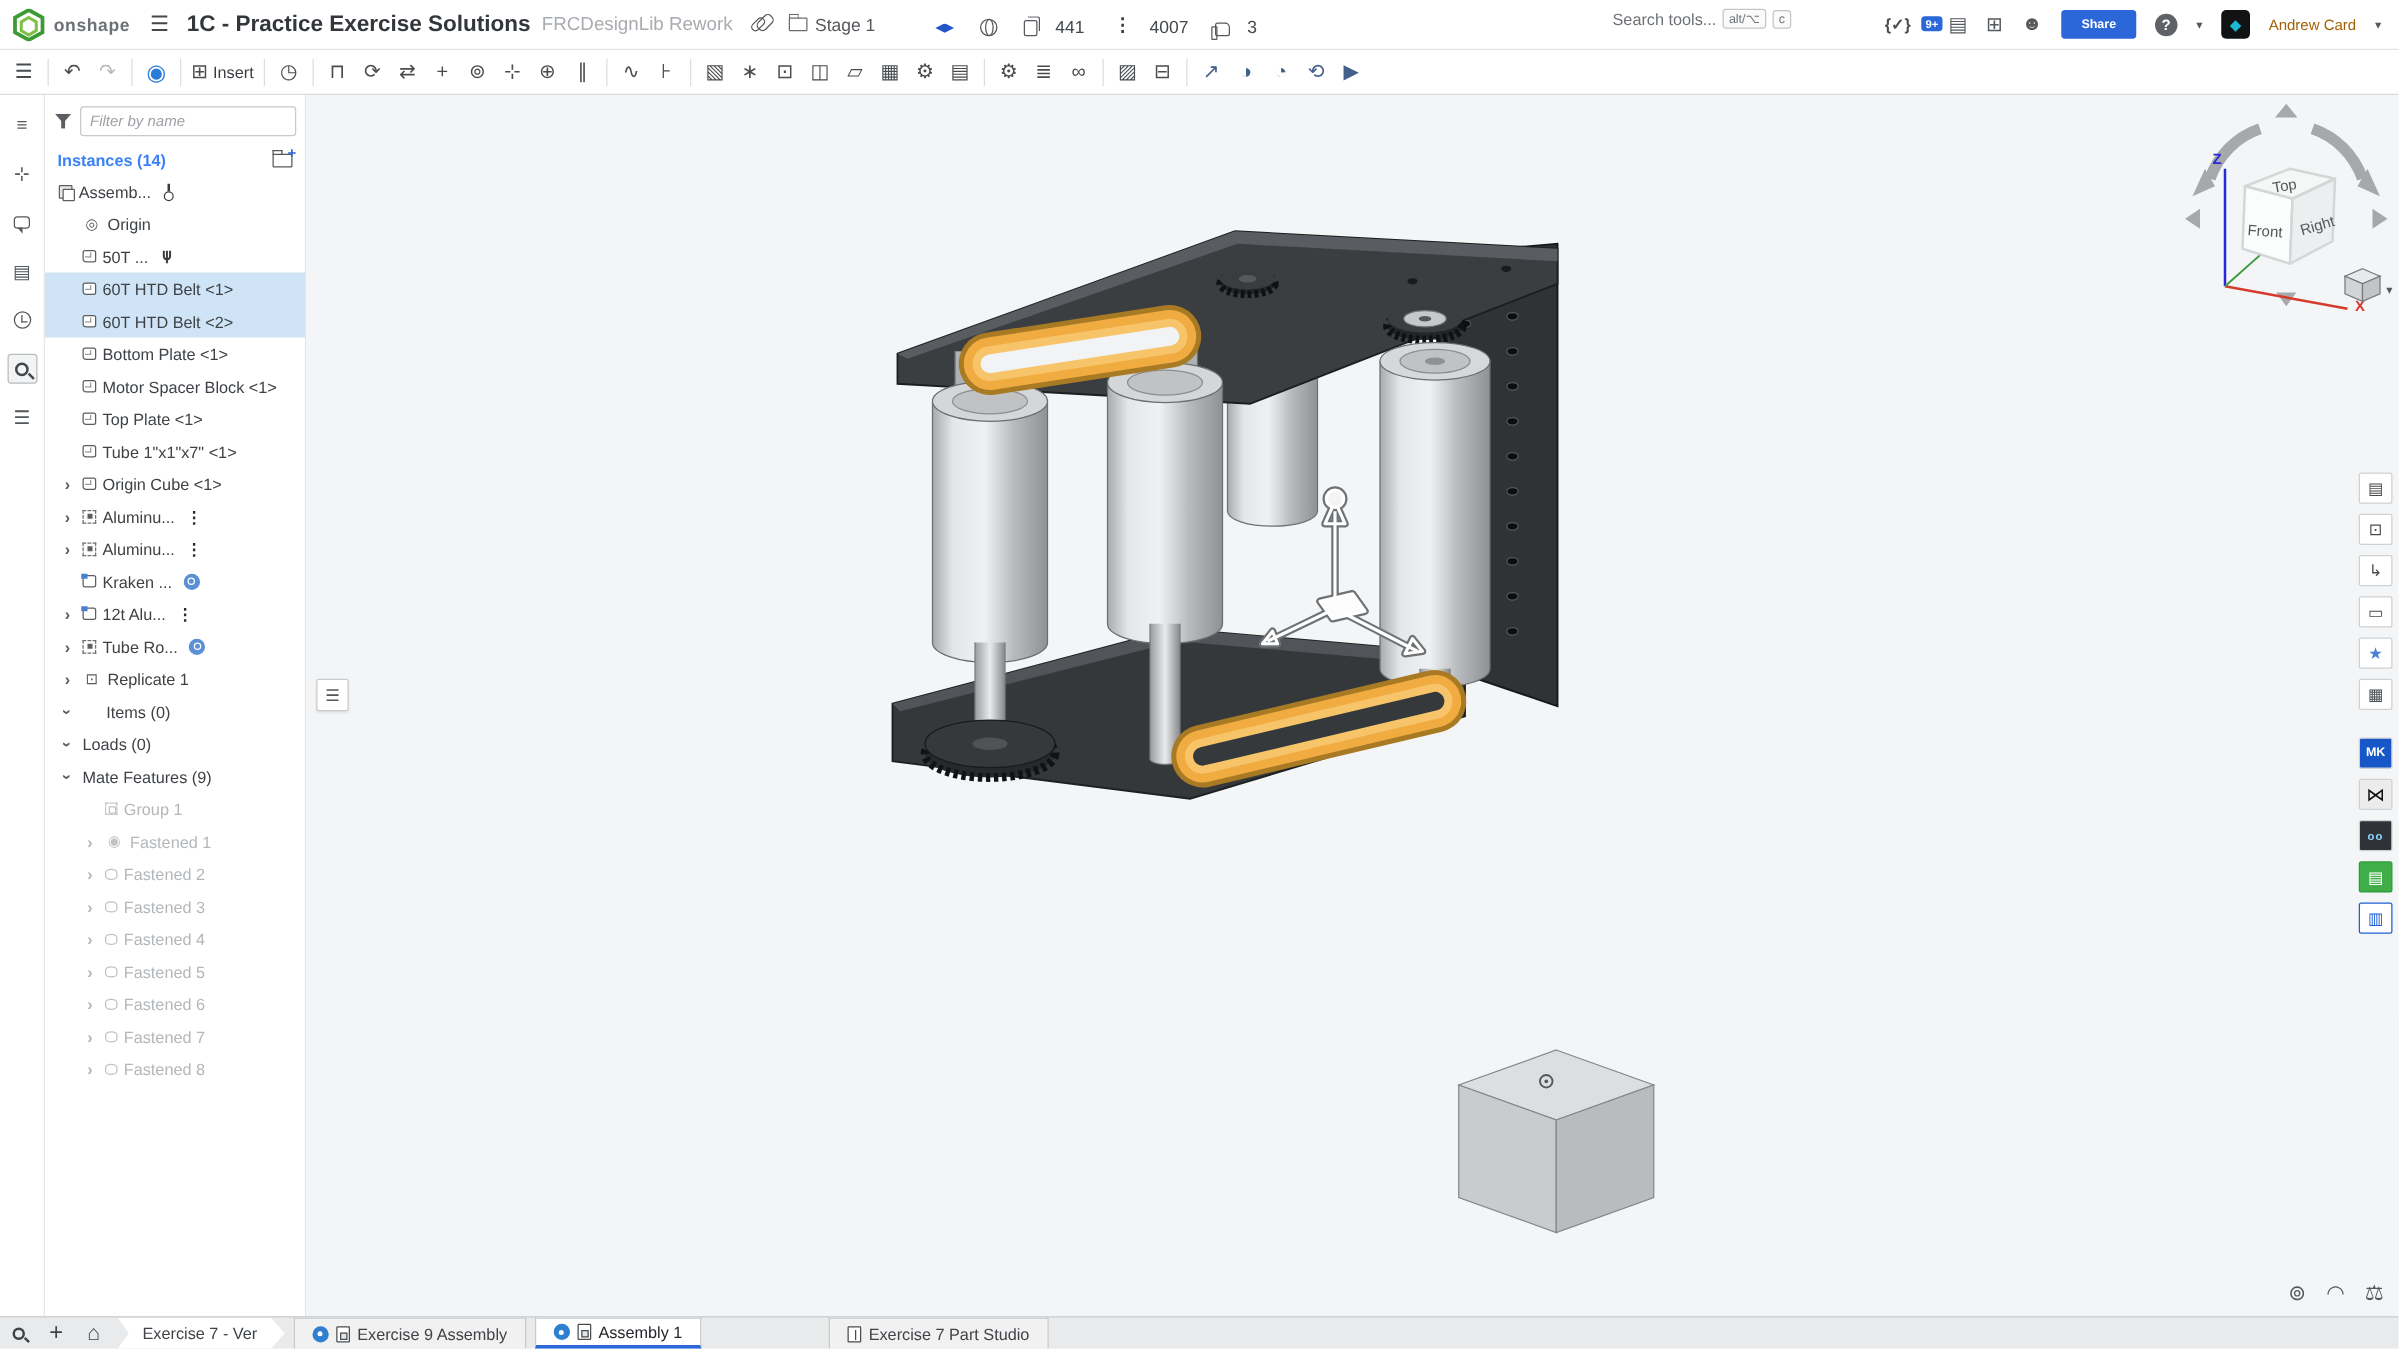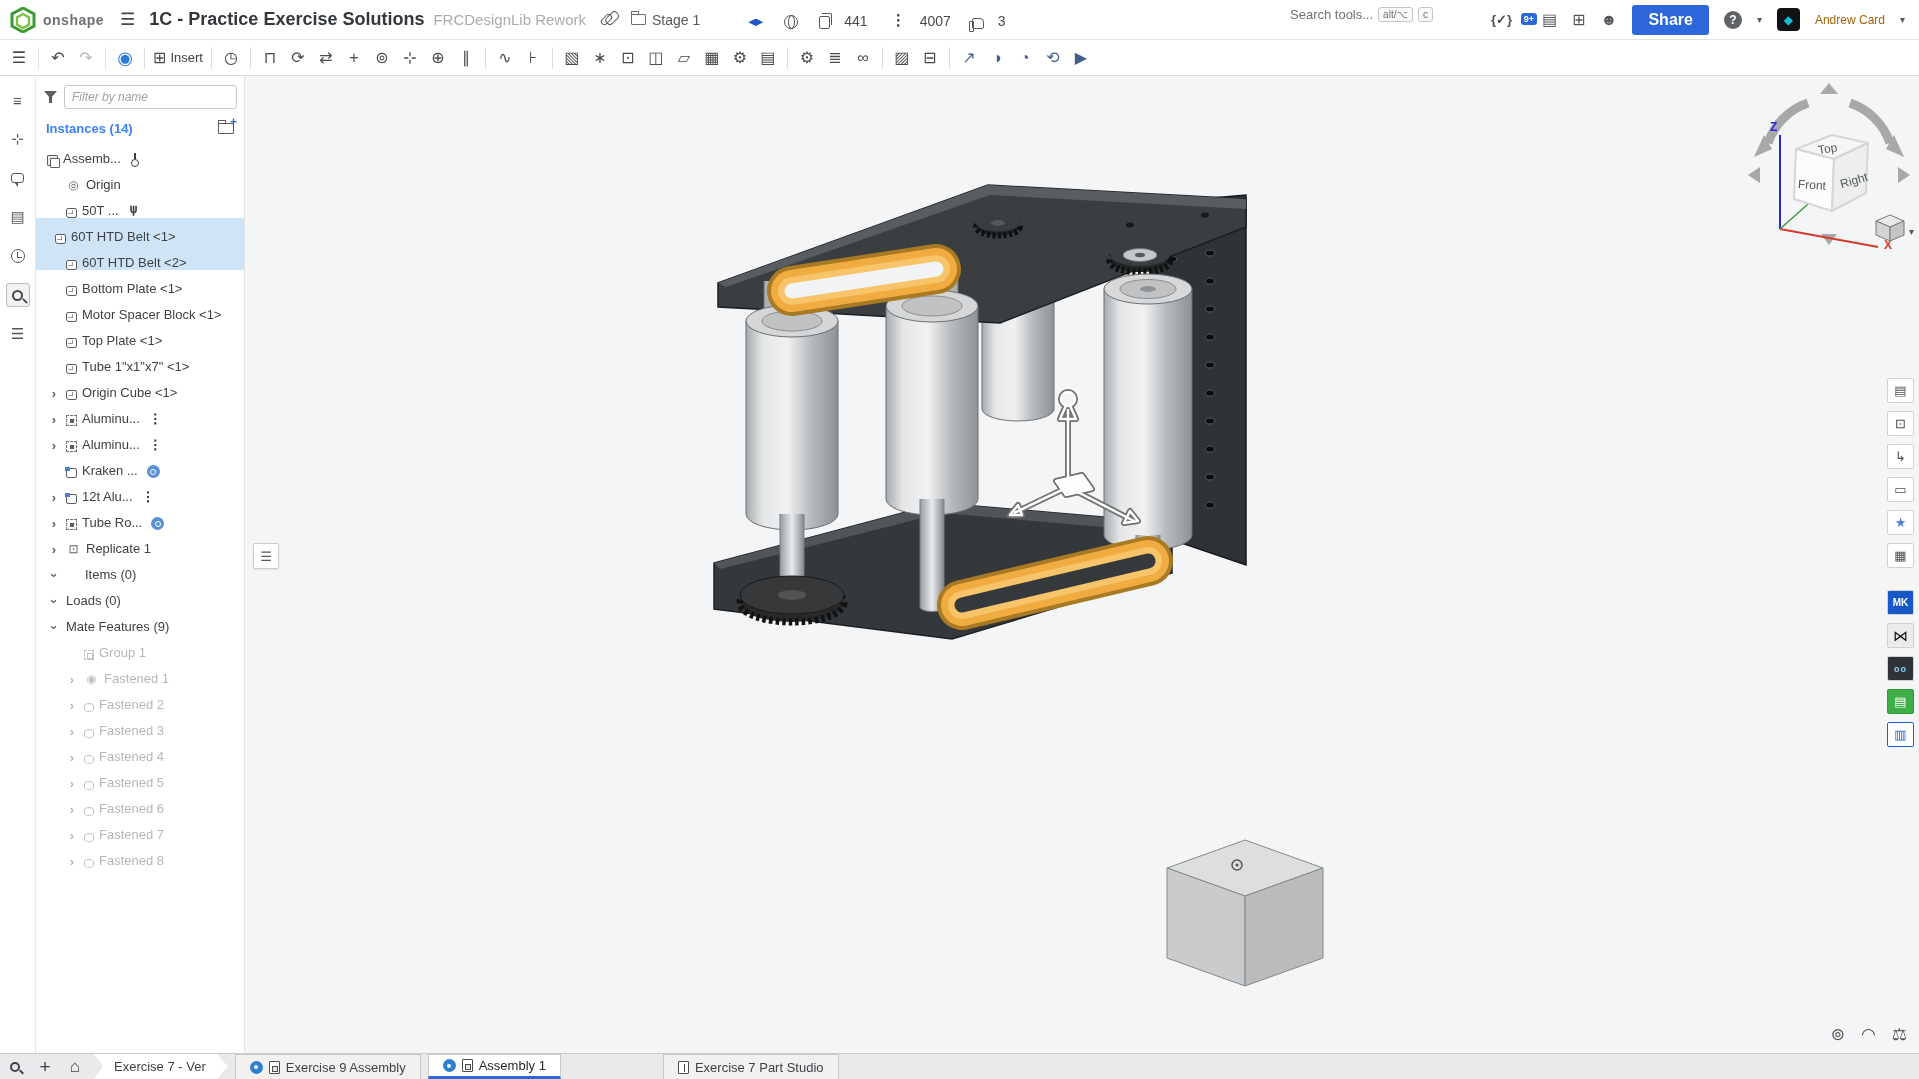--- a/index.html
+++ b/index.html
@@ -28,21 +28,21 @@
   .ic-followers{font-size:15px;font-weight:700;color:#3a3d41;margin-left:14px}
   .ic-like{width:12px;height:11px;border:1.6px solid #55585c;border-radius:2px 4px 2px 2px;position:relative;margin-left:12px}
   .ic-like::before{content:'';position:absolute;left:-4px;top:2px;width:3px;height:9px;border:1.4px solid #55585c;border-radius:1px}
   .hd-right{margin-left:auto;display:flex;align-items:center;gap:15px}
   .braces{font-size:13px;font-weight:700;color:#494d51}
   .bell-wrap{position:relative}
   .ic-bell{width:12px;height:10px;background:#55585c;border-radius:6px 6px 1px 1px;position:relative}
   .ic-bell::after{content:'';position:absolute;left:4px;bottom:-3px;width:4px;height:3px;background:#55585c;border-radius:50%}
   .badge{position:absolute;top:-7px;right:-10px;background:#2b67d9;color:#fff;font-size:9px;font-weight:700;border-radius:3px;padding:1px 3px}
   .hd-glyph{font-size:16px;color:#55585c}
-  .share-btn{background:var(--accent);color:#fff;font-size:16px;font-weight:600;border:none;border-radius:3px;padding:6px 16px;cursor:pointer}
+  .share-btn{background:var(--accent);color:#fff;font-size:10px;font-weight:600;border:none;border-radius:3px;padding:6px 16px;cursor:pointer}
   .help-circle{width:18px;height:18px;border-radius:50%;background:#5f6368;color:#fff;font-size:12px;font-weight:700;display:flex;align-items:center;justify-content:center}
   .caret{font-size:10px;color:#55585c}
   .avatar{width:23px;height:23px;border-radius:4px;background:#101214;color:#19b8d4;font-size:12px;display:flex;align-items:center;justify-content:center}
   .user-name{font-size:12px;color:#a16207}
 
   
   #toolbar{position:absolute;left:0;top:40px;width:100%;height:36px;background:#fff;border-bottom:1px solid #dadbdc;display:flex;align-items:center;padding-left:6px;gap:2px}
   .tbtn{height:28px;min-width:26px;display:flex;align-items:center;justify-content:center;gap:4px;border-radius:3px;cursor:pointer;padding:0 2px}
   .tglyph{font-size:16px;color:#4a4d50;line-height:1}
   .tbtn.dim .tglyph{color:#b7babd}
@@ -69,21 +69,21 @@
   .filter-row{display:flex;align-items:center;padding:9px 8px 6px 8px;gap:7px}
   .ic-funnel{width:13px;height:12px;background:#5b5e62;clip-path:polygon(0 0,100% 0,62% 48%,62% 100%,38% 100%,38% 48%);flex:none}
   .filter{flex:1;height:24px;border:1px solid #c6c8ca;border-radius:3px;font-size:12px;font-style:italic;color:#3f4347;padding:0 7px;font-family:"Liberation Sans",sans-serif}
   .filter::placeholder{color:#9ea2a6;font-style:italic}
   .ic-listtoggle{font-size:15px;color:#54575b;cursor:pointer}
   .inst-row{display:flex;align-items:center;padding:6px 10px 4px 10px}
   .inst-label{font-size:13px;font-weight:700;color:#3b82f6}
   .ic-folder-plus{margin-left:auto;width:16px;height:11px;border:1.5px solid #55585c;border-radius:1px;position:relative;cursor:pointer}
   .ic-folder-plus::before{content:'';position:absolute;left:-1px;top:-4px;width:6px;height:3px;border:1.5px solid #55585c;border-bottom:none}
   .ic-folder-plus::after{content:'+';position:absolute;right:-4px;top:-9px;color:#2b67d9;font-size:12px;font-weight:700}
-  .tree-row{height:26px;display:flex;align-items:flex-end;gap:5px;font-size:13px;color:#3e4246;cursor:pointer;white-space:nowrap}
+  .tree-row{height:26px;display:flex;align-items:center;gap:5px;font-size:13px;color:#3e4246;cursor:pointer;white-space:nowrap}
   .tree-row.selected{background:var(--selection)}
   .tree-row.muted{color:#b4b7ba}
   .chev{width:14px;flex:none;text-align:center;font-weight:700;font-size:13px;color:#5b5e61;line-height:1}
   .ic-chev-down{display:inline-block;transform:rotate(90deg)}
   .tree-row.muted .chev{color:#b4b7ba}
   .ticon{width:15px;height:14px;flex:none;display:flex;align-items:center;justify-content:center;font-size:12px;color:#5b5e61}
   .tsuffix{margin-left:4px;display:flex;align-items:center;font-size:13px;color:#3a3d40}
   .ic-assembly-doc{width:11px;height:11px;border:1.5px solid #5b5e61;background:#e9eaeb;border-radius:1px;position:relative}
   .ic-assembly-doc::after{content:'';position:absolute;left:2px;top:2px;width:8px;height:8px;border:1.5px solid #5b5e61;background:#fff;border-radius:1px}
   .ic-part{width:11px;height:10px;border:1.5px solid #5b5e61;border-radius:2px 2px 2px 3px;background:#fff;position:relative}
@@ -473,21 +473,21 @@
 
         </div>
 
         <div class="tree-row" style="padding-left: 11px;">
           <span class="chev" style="visibility: hidden;"></span>
           <span class="ticon ic-part"></span>
           <span>50T ...</span>
           <span class="tsuffix ic-tripod">⋔</span>
         </div>
 
-        <div class="tree-row selected" style="">
+        <div class="tree-row selected" style="padding-left: 11px;">
           <span class="chev" style="visibility: hidden;"></span>
           <span class="ticon ic-part"></span>
           <span>60T HTD Belt &lt;1&gt;</span>
 
         </div>
 
         <div class="tree-row selected" style="padding-left: 11px;">
           <span class="chev" style="visibility: hidden;"></span>
           <span class="ticon ic-part"></span>
           <span>60T HTD Belt &lt;2&gt;</span>

